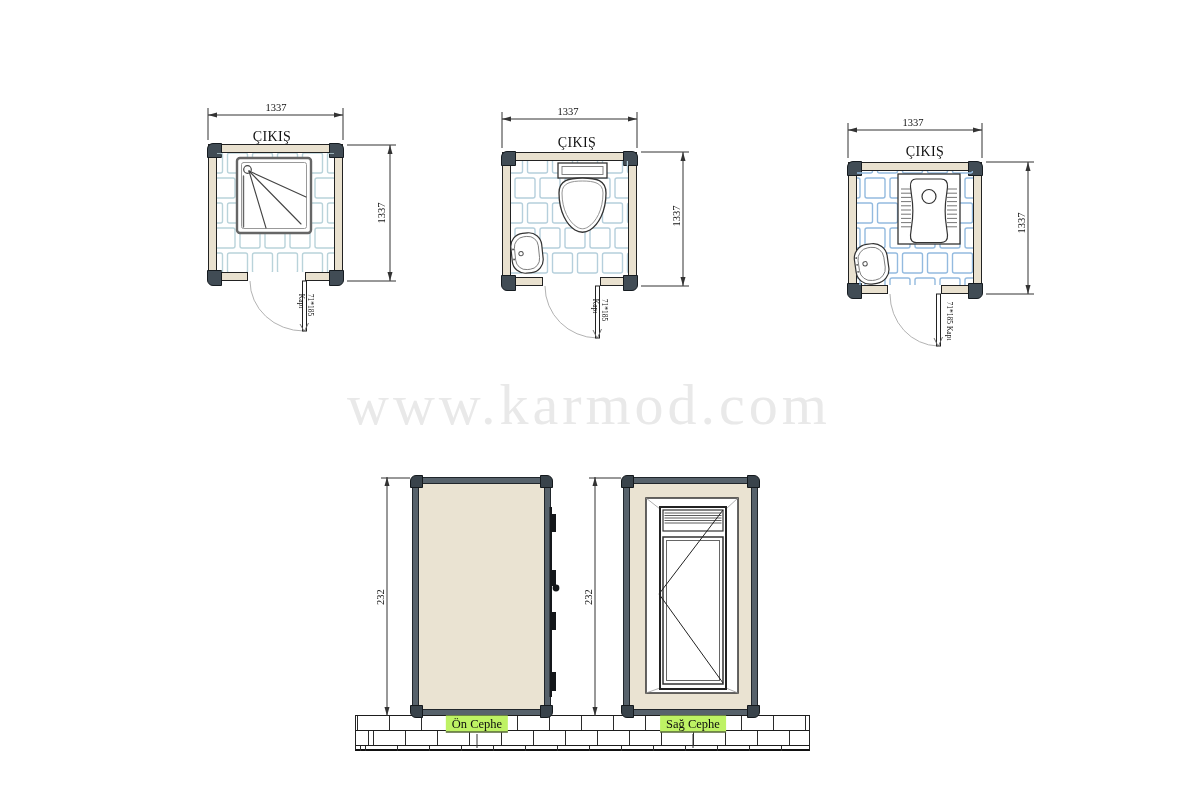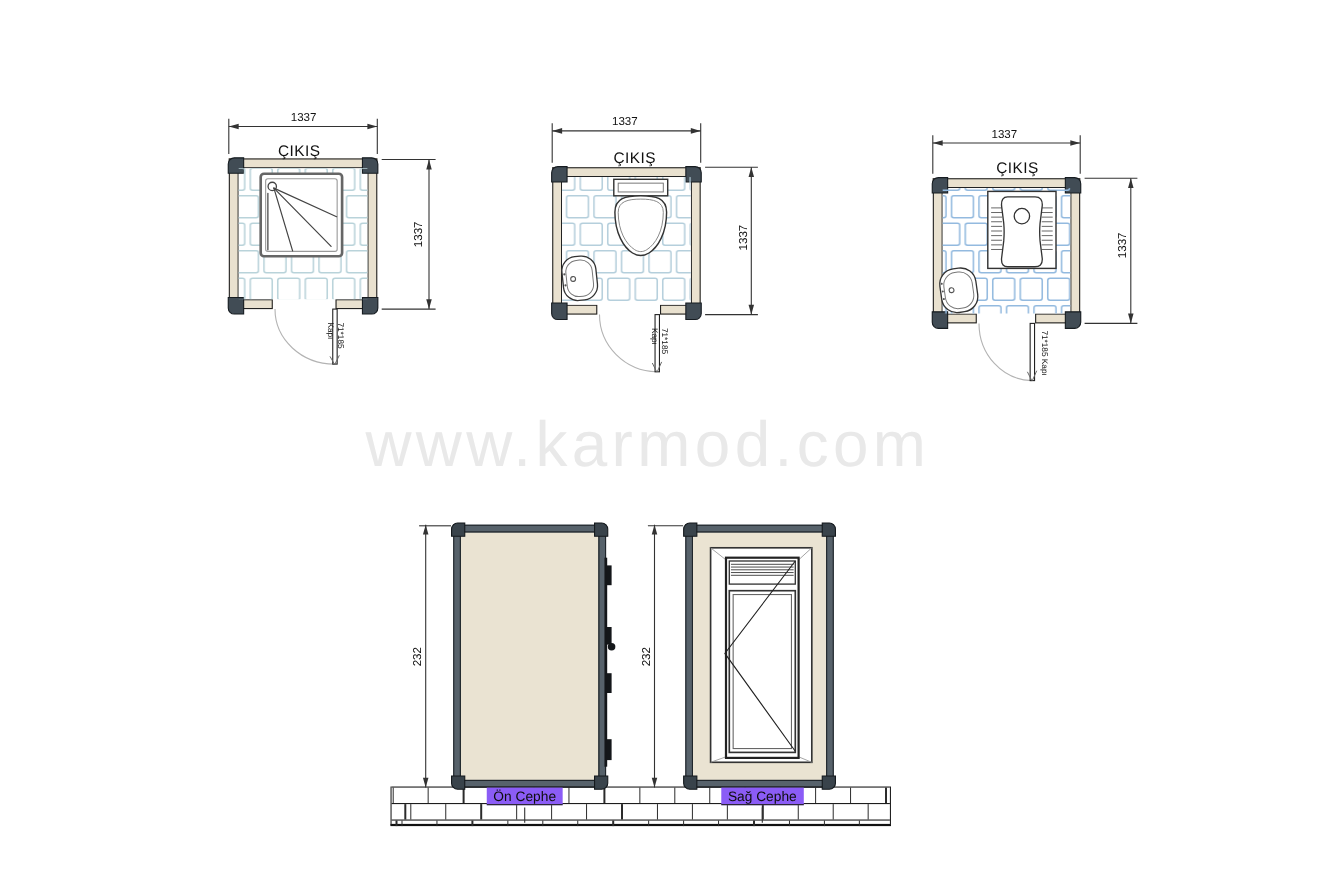--- a/index.html
+++ b/index.html
@@ -1,36 +1,36 @@
 <!DOCTYPE html>
 <html><head>
 <meta charset="utf-8">
 <style>
   html,body{margin:0;padding:0;background:#fff;}
   #canvas{position:relative;width:1200px;height:800px;background:#fff;overflow:hidden;
-          font-family:Liberation Sans, sans-serif;}
+          font-family:Liberation Serif, serif;}
   #canvas *{box-sizing:border-box;}
   
   .wall{position:absolute;background:#e9e1cf;border:1px solid #222;}
   .interior{position:absolute;background:#fff;}
   .corner{position:absolute;width:15px;height:15px;background:#414c55;border:1px solid #161c21;}
   .c-tl{border-radius:6px 0 0 0;} .c-tr{border-radius:0 6px 0 0;}
   .c-bl{border-radius:0 0 0 6px;} .c-br{border-radius:0 0 6px 0;}
   
   .bar{position:absolute;background:#57626b;border:1px solid #20262b;}
   .panel{position:absolute;background:#eae3d2;border:1px solid #55554d;}
   .eblock{position:absolute;width:13px;height:13px;background:#39434b;border:1px solid #14191d;}
   
   .lbl{position:absolute;color:#111;white-space:nowrap;transform:translate(-50%,-50%);}
   .vlbl{position:absolute;color:#111;white-space:nowrap;transform:translate(-50%,-50%) rotate(-90deg);}
   .dlbl{position:absolute;color:#111;white-space:nowrap;transform:translate(-50%,-50%) rotate(90deg);
         font-size:7.5px;line-height:1.15;text-align:left;}
   .dim{font-size:10.5px;}
   .exit{font-size:14px;letter-spacing:.4px;}
-  .cap{position:absolute;transform:translate(-50%,-50%);background:#8b5cf6;color:#0d0d0d;
+  .cap{position:absolute;transform:translate(-50%,-50%);background:#bef264;color:#0d0d0d;
        font-size:12.5px;padding:1px 6px 0;border-bottom:1.2px solid #222;white-space:nowrap;}
   #wm{position:absolute;left:589px;top:404px;transform:translate(-50%,-50%);
       font-size:58px;letter-spacing:4px;color:#e9e9e9;white-space:nowrap;}
   
   #bricks{position:absolute;left:355px;top:715px;width:455px;height:36px;
           border-left:1px solid #222;border-right:1px solid #222;border-bottom:2px solid #111;}
   .brow{position:absolute;left:0;width:100%;border-top:1.2px solid #1d1d1d;
         background-image:repeating-linear-gradient(to right,#2b2b2b 0 1px,transparent 1px 32px);}
   svg.layer{position:absolute;left:0;top:0;pointer-events:none;}
   .z1{z-index:1}.z2{z-index:2}.z3{z-index:3}.z4{z-index:4}

